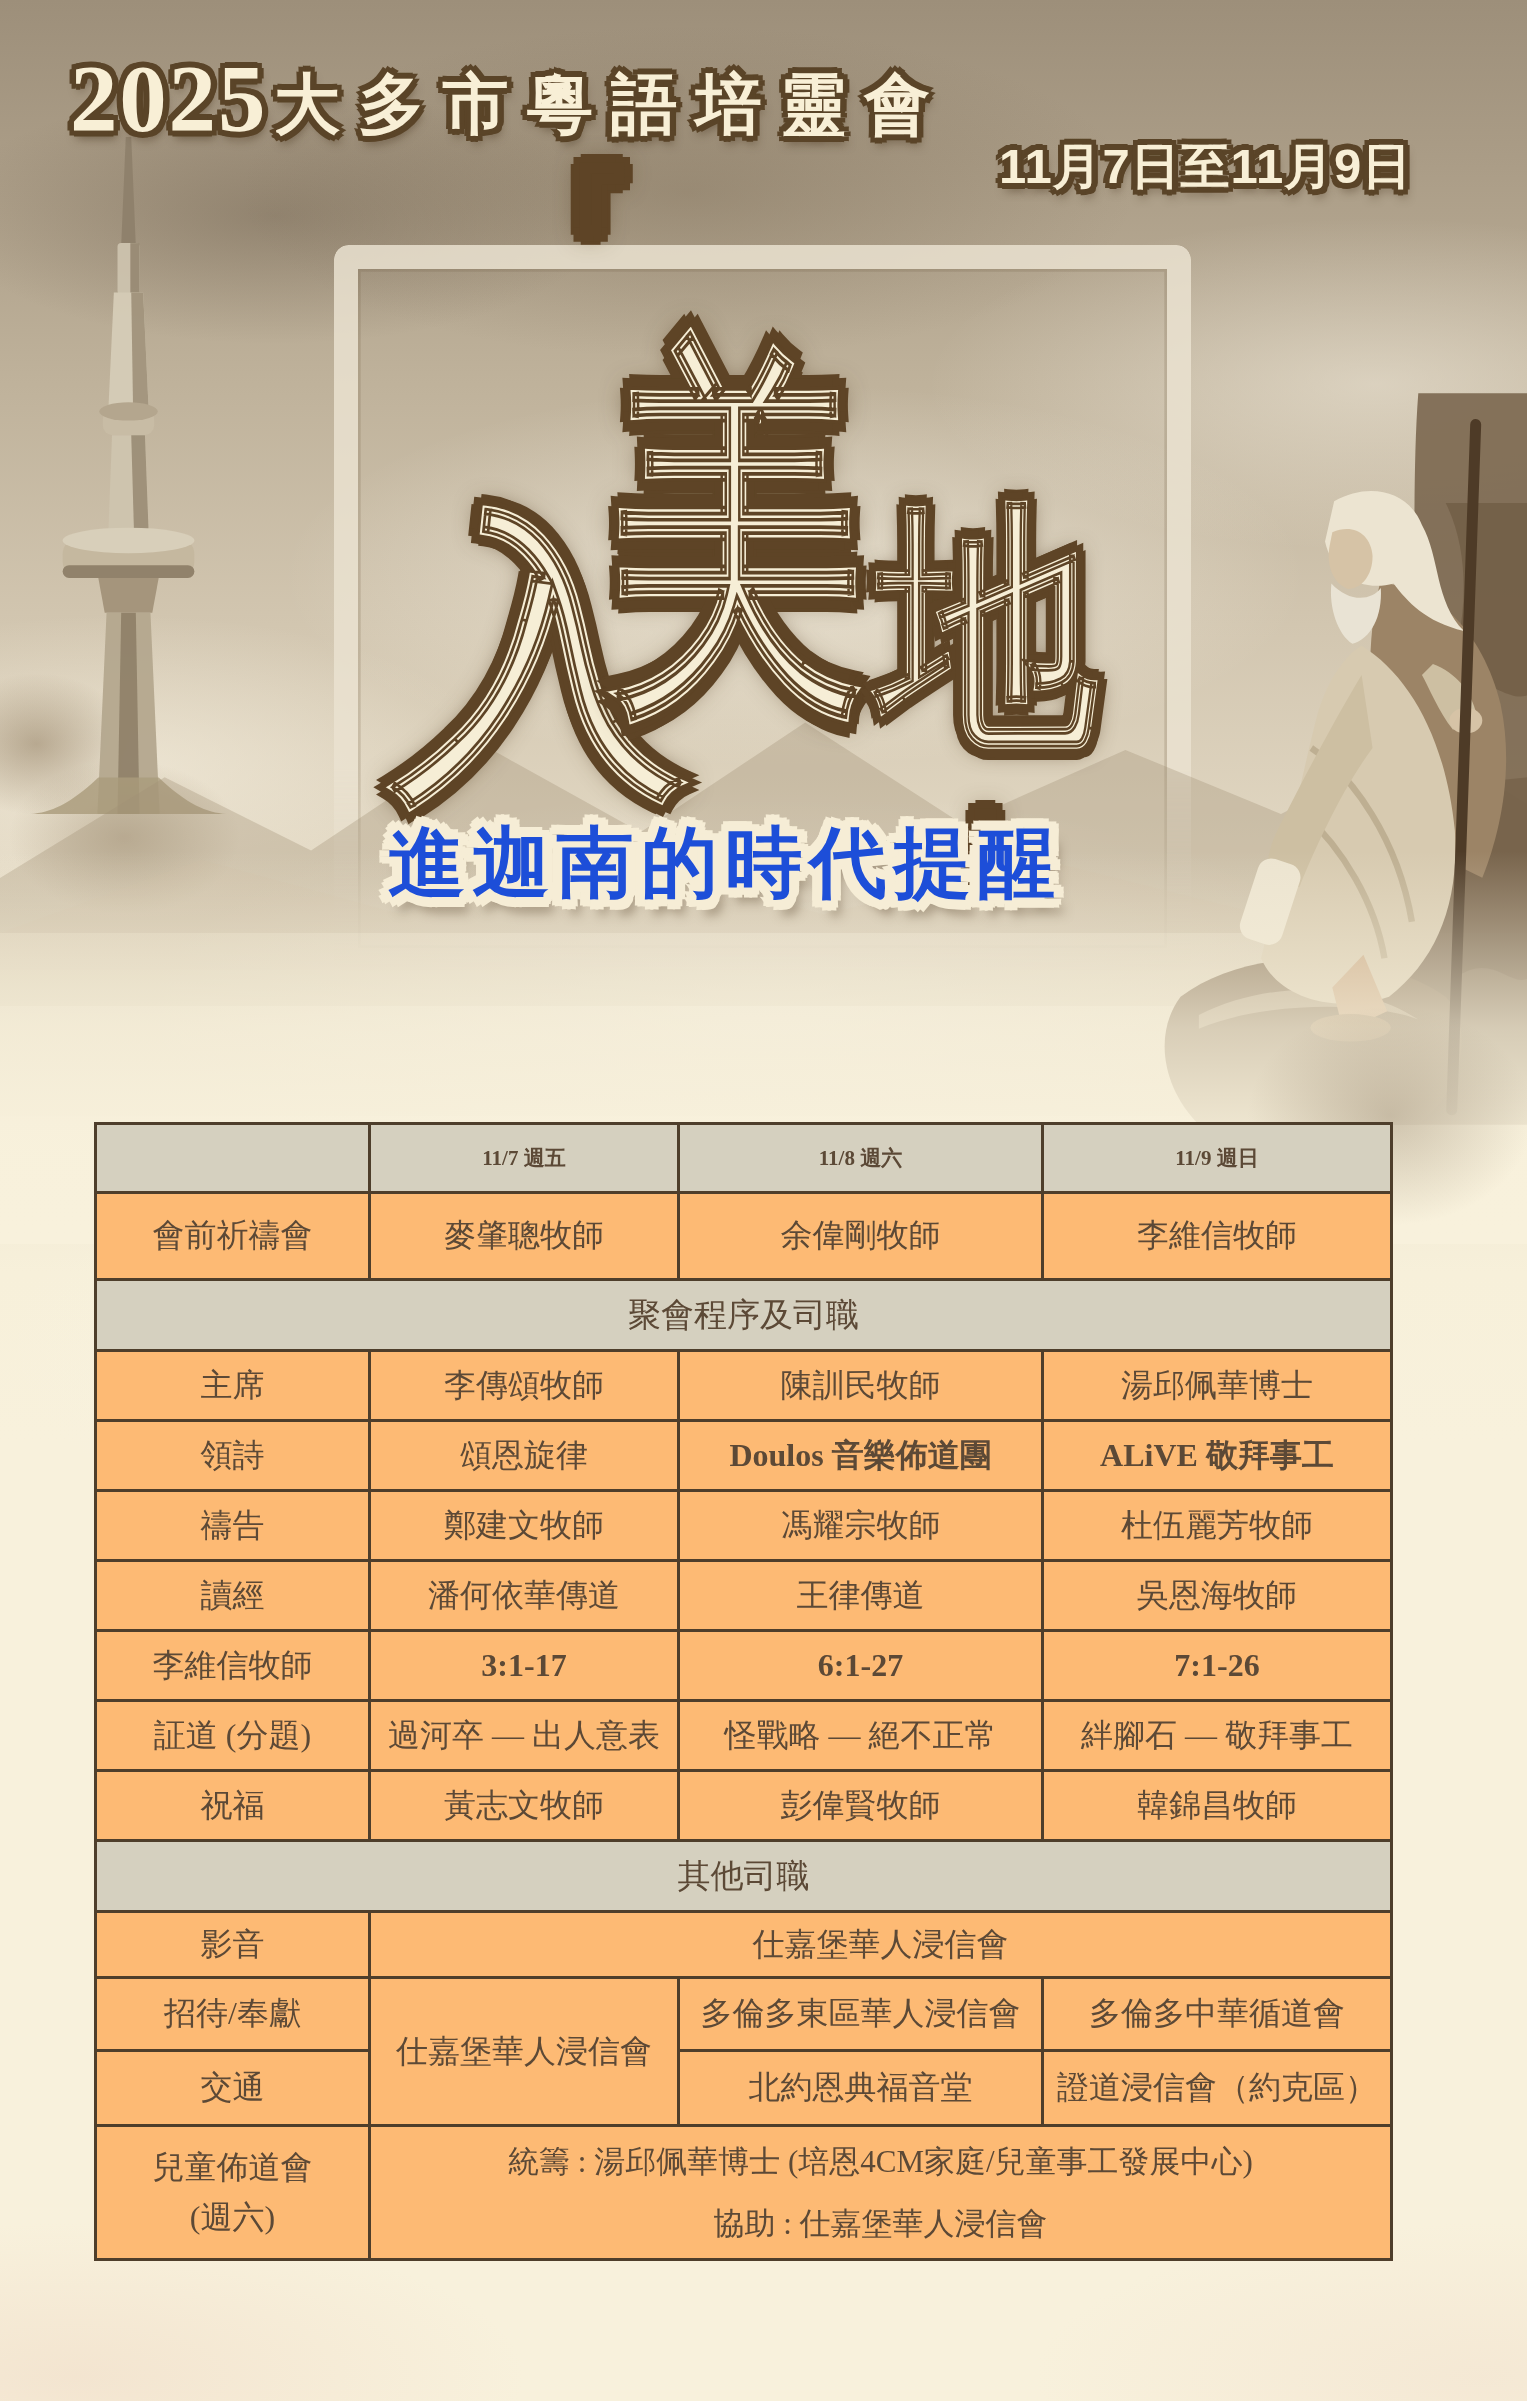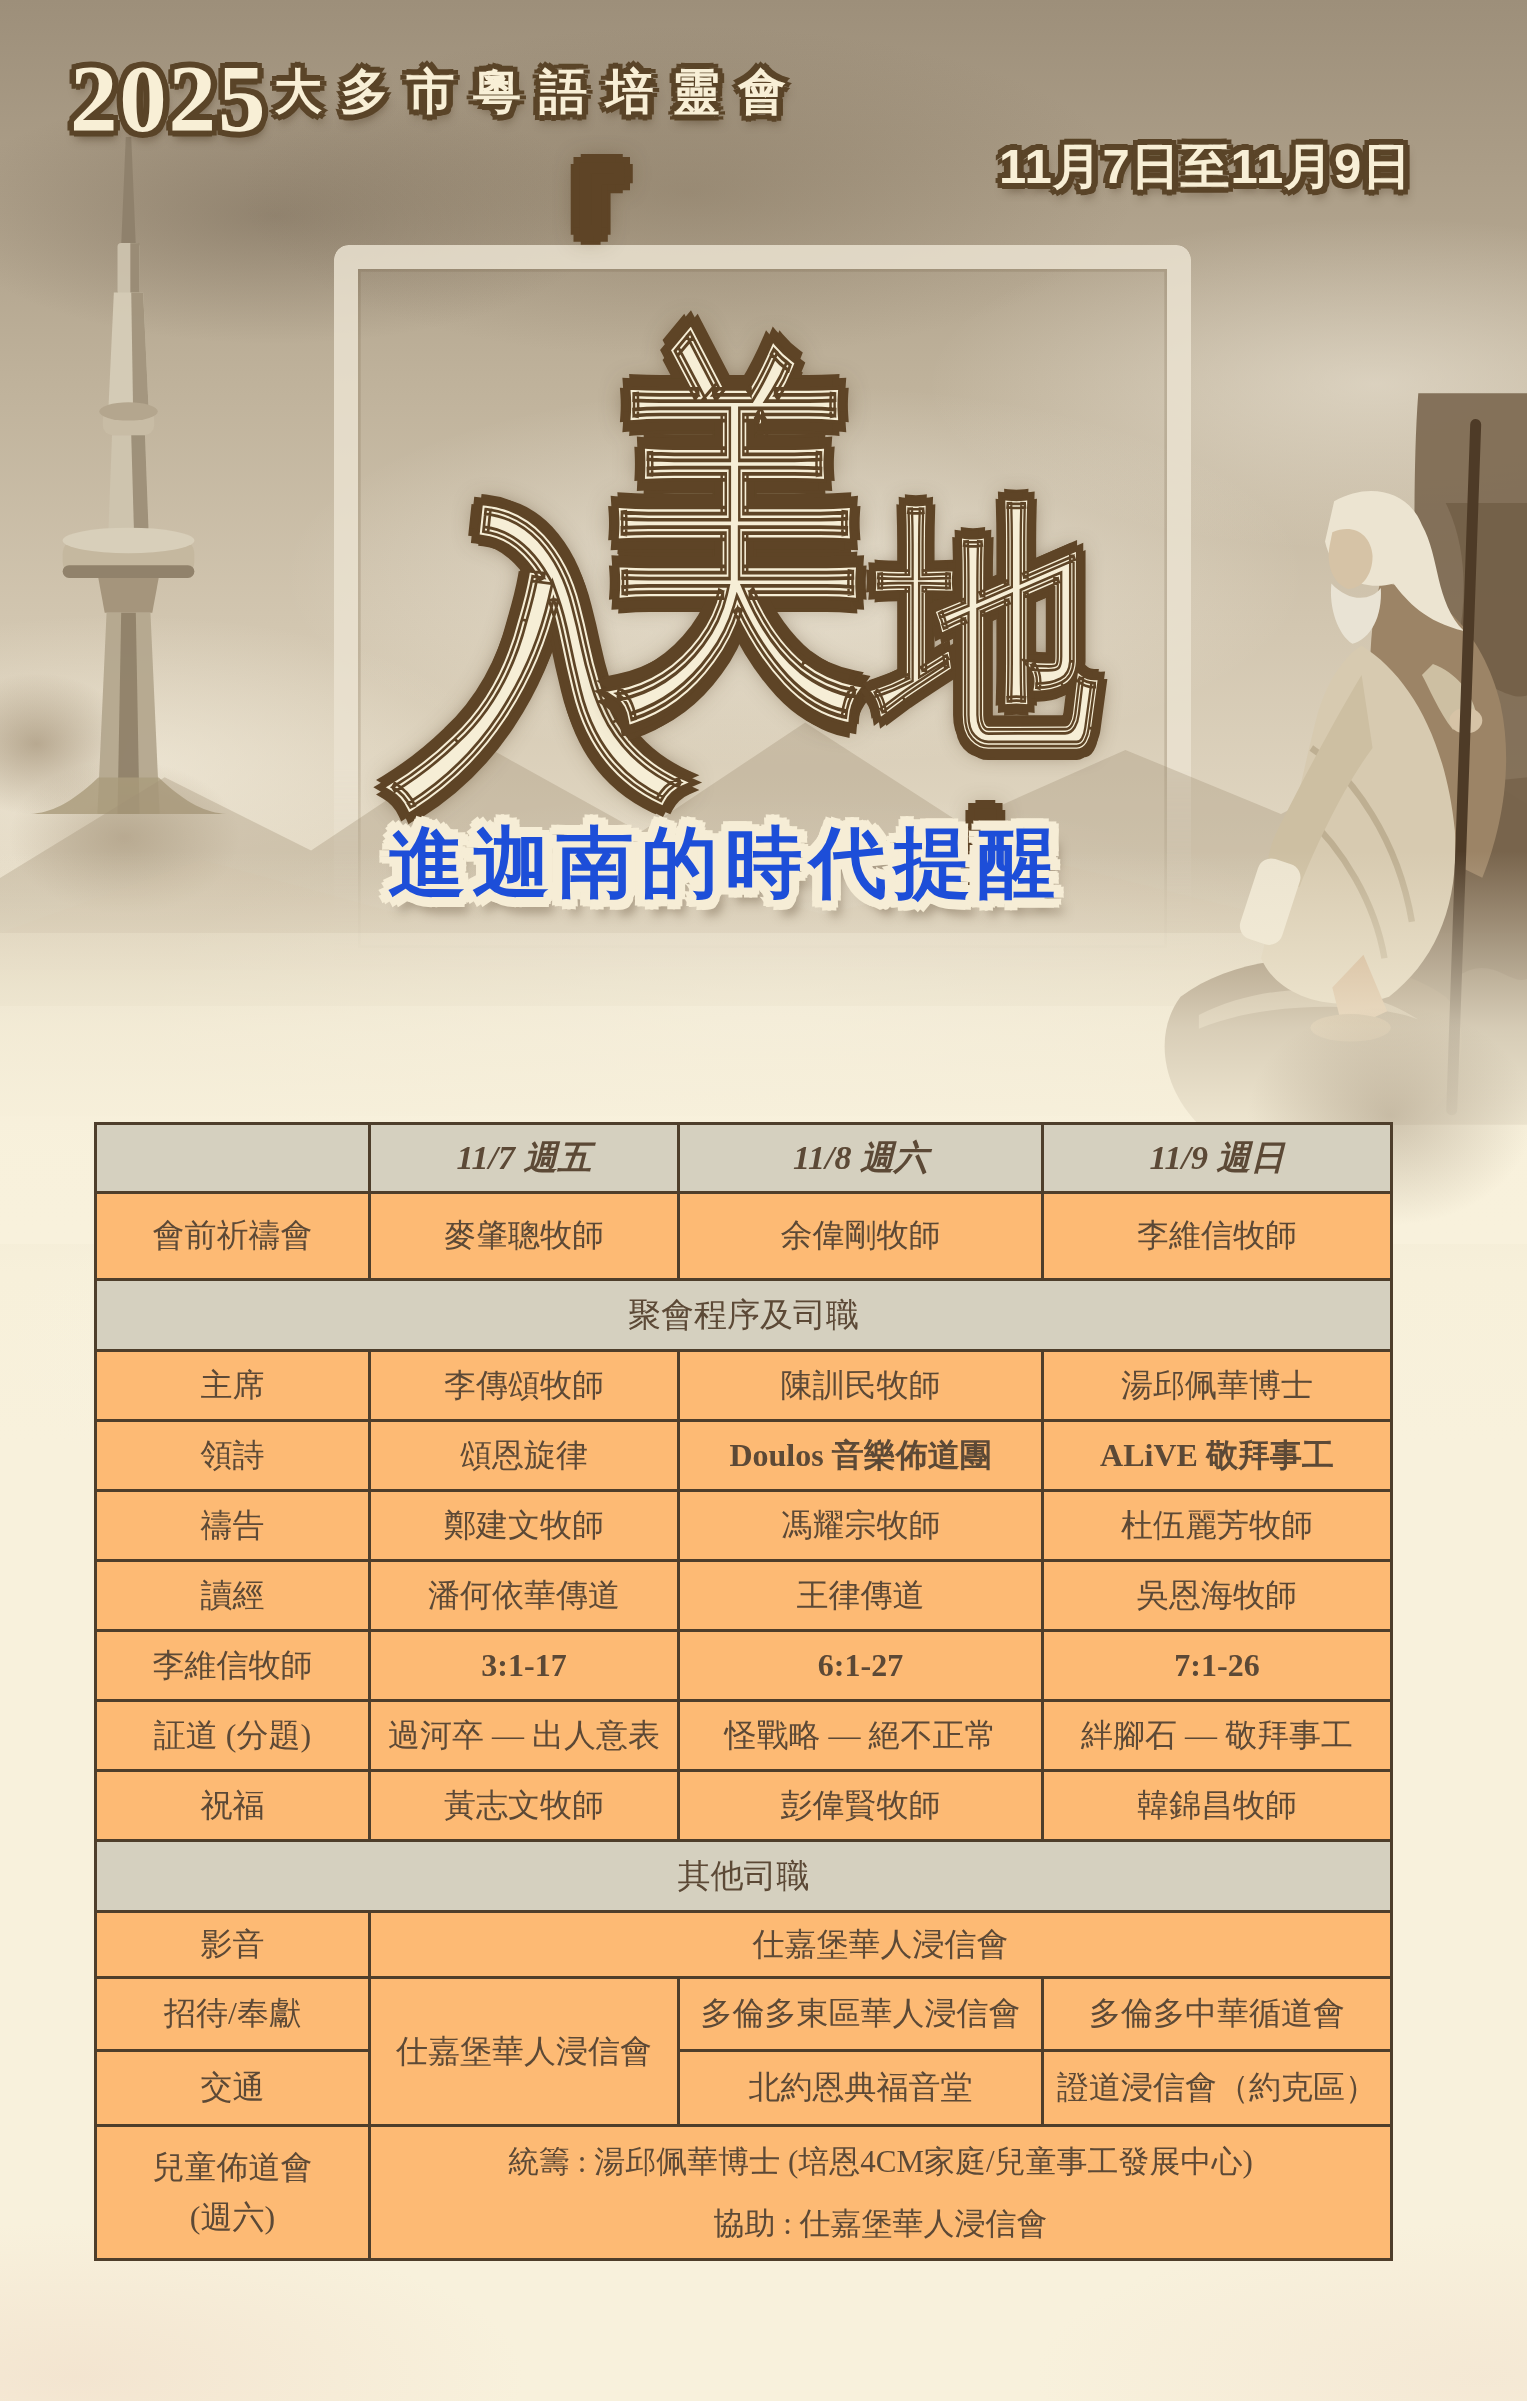--- a/index.html
+++ b/index.html
@@ -44,21 +44,21 @@
     background:linear-gradient(180deg, rgba(248,241,220,0) 0%, rgba(248,241,220,.7) 45%,
       rgba(248,241,220,.97) 78%, #f8f1dc 100%);}
 
   
   .outline-brown-strong{color:#f8efd6;text-shadow:
     -4.6px -4.6px 0 #5a4428, 4.6px -4.6px 0 #5a4428, -4.6px 4.6px 0 #5a4428, 4.6px 4.6px 0 #5a4428,
     -6.4px 0 0 #5a4428, 6.4px 0 0 #5a4428, 0 -6.4px 0 #5a4428, 0 6.4px 0 #5a4428,
     2.7px 8.2px 9.1px rgba(70,50,28,.55);}
   .brand-year{position:absolute;left:70px;top:44px;font-size:95px;font-weight:bold;
     letter-spacing:1.8px;}
-  .brand-title{position:absolute;left:274px;top:60px;font-size:48px;font-weight:bold;
+  .brand-title{position:absolute;left:274px;top:60px;font-size:66px;font-weight:bold;
     letter-spacing:18.3px;white-space:nowrap;}
   .brand-dates{position:absolute;left:999px;top:134px;font-size:49px;font-weight:bold;
     font-family:"Liberation Sans","DejaVu Sans",sans-serif;letter-spacing:0.9px;}
 
   
   .hero-char{position:absolute;font-weight:bold;line-height:1;color:#f6eed6;
     -webkit-text-stroke:2.7px #5e4426;text-shadow:
     -7.3px -7.3px 0 #5e4426, 7.3px -7.3px 0 #5e4426, -7.3px 7.3px 0 #5e4426, 7.3px 7.3px 0 #5e4426,
     -10px 0 0 #5e4426, 10px 0 0 #5e4426, 0 -10px 0 #5e4426, 0 10px 0 #5e4426,
     0 0 24px rgba(76,54,26,.8);}
@@ -75,21 +75,21 @@
     -5.5px -10px 0 #f6edd6, 5.5px 10px 0 #f6edd6, -10px 5.5px 0 #f6edd6, 10px -5.5px 0 #f6edd6,
     9.1px 14.6px 11px rgba(90,70,45,.5);}
 
   
   table.sched{position:absolute;left:94px;top:1122px;width:1296px;
     border-collapse:collapse;table-layout:fixed;}
   table.sched td{border:3.7px solid #4e3e2b;background:#fdba74;color:#5c4936;
     text-align:center;vertical-align:middle;font-size:32px;padding:0;}
   table.sched td.sec{background:#d5d0bf;}
   table.sched td.b{font-weight:bold;}
-  tr.r-head{height:69px;} tr.r-head td{font-size:34px;font-style:italic;}
+  tr.r-head{height:69px;} tr.r-head td{font-size:21px;}
   tr.r-pre{height:87px;}
   tr.r-sec{height:71px;} tr.r-sec td{font-size:33px;}
   tr.r-std{height:70px;}
   tr.r-av{height:66px;}
   tr.r-ush{height:73px;}
   tr.r-tr{height:75px;}
   tr.r-kid{height:134px;}
   tr.r-kid .kid-line{line-height:1.55;font-size:32px;}
   tr.r-kid .note-line{line-height:2.0;font-size:31px;}
 </style>

